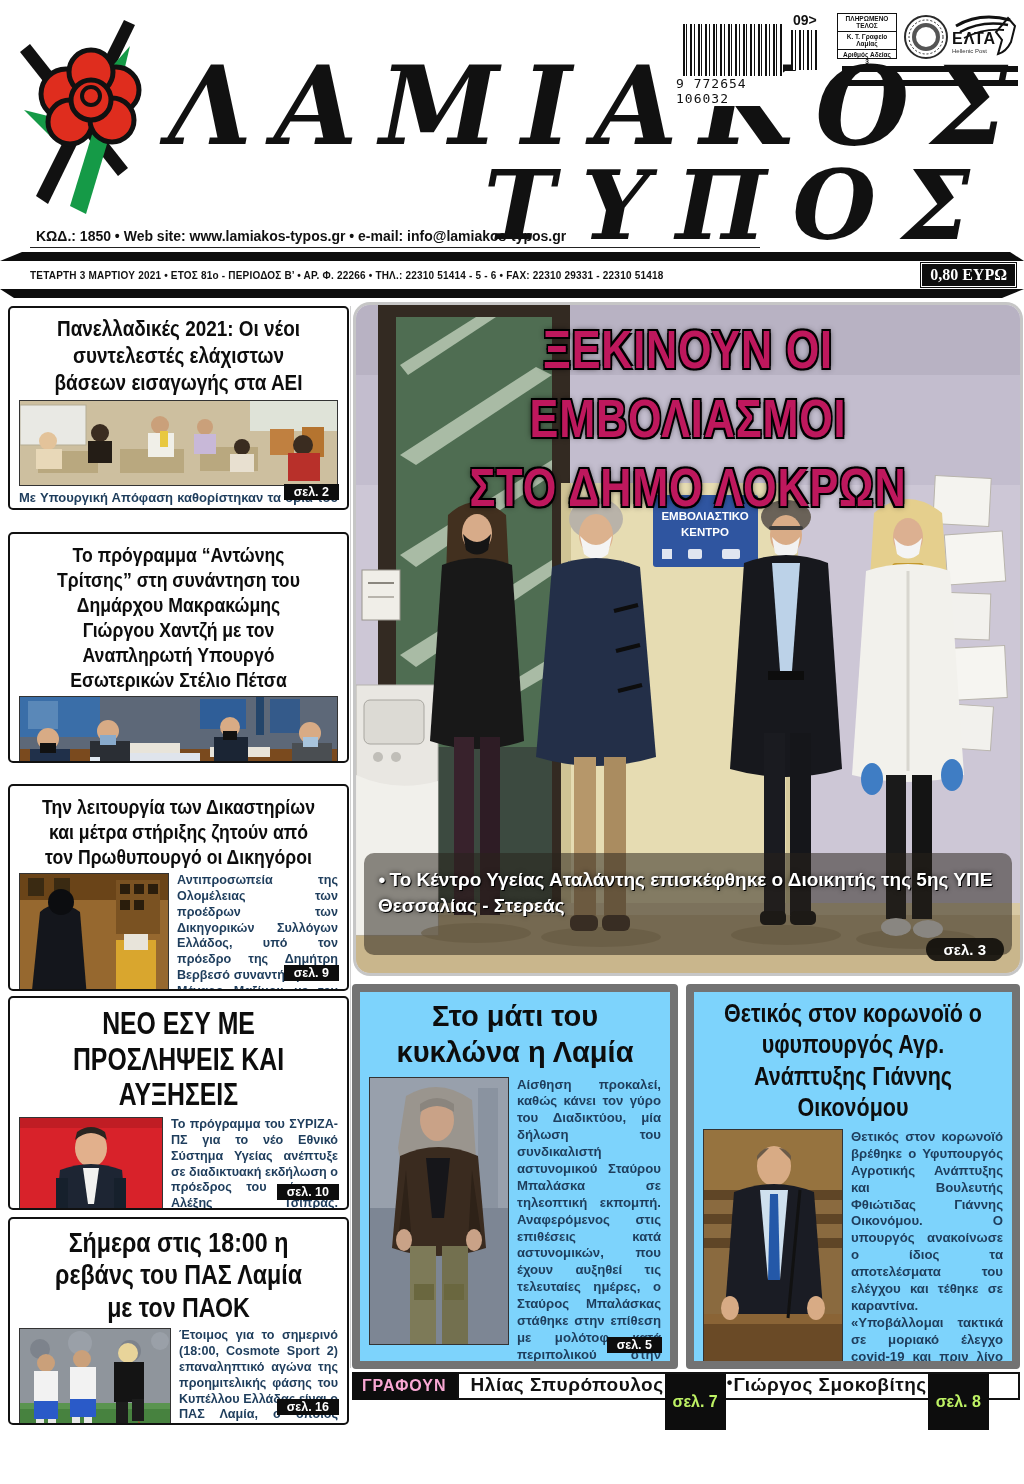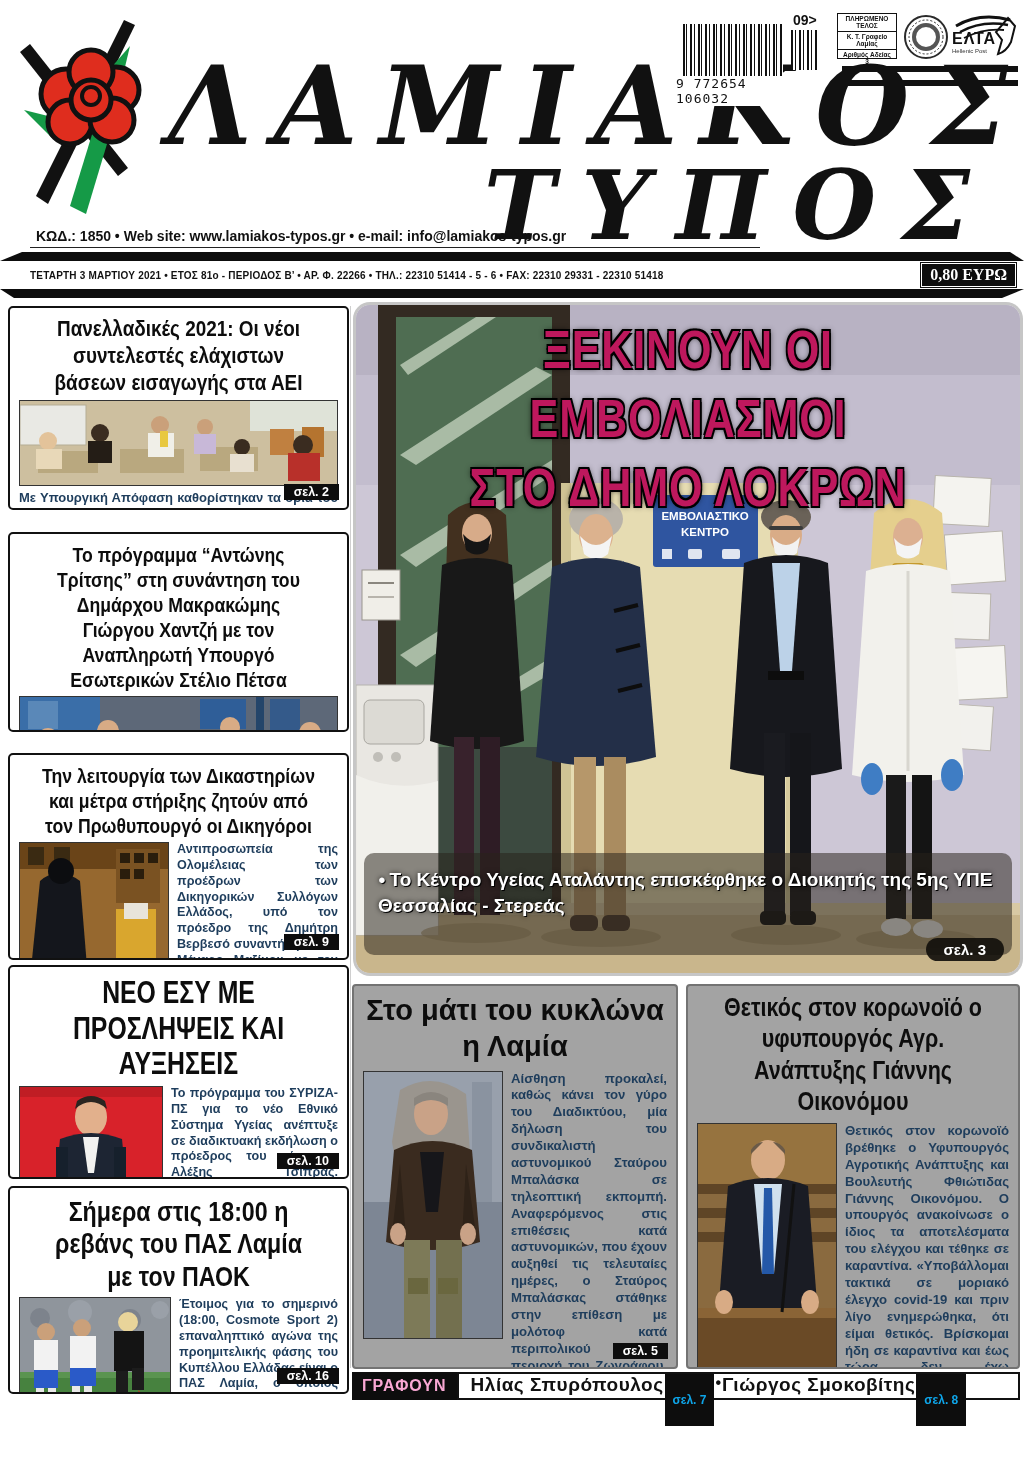--- a/index.html
+++ b/index.html
@@ -62,33 +62,33 @@
             font-size:54px;line-height:1.28;letter-spacing:1px;
             text-shadow:-2px -2px 0 #000,2px -2px 0 #000,-2px 2px 0 #000,2px 2px 0 #000,0 0 7px rgba(0,0,0,.85);}
   .bullets-band{position:absolute;left:8px;right:8px;top:548px;height:102px;background:rgba(40,34,26,0.52);
                 border-radius:10px;padding:10px 14px;box-sizing:border-box;}
   .mbullet{color:#fff;font-weight:700;font-size:19px;line-height:1.35;margin:4px 0;
            text-shadow:1px 1px 0 #000,0 0 5px rgba(0,0,0,.8);}
   .mbullet::before{content:"● ";font-size:13px;vertical-align:2px;}
   .main-badge{position:absolute;right:16px;bottom:12px;background:rgba(18,16,12,0.92);color:#fff;font-weight:700;
               font-size:15px;padding:3px 18px;border-radius:15px;}
   
-  .bart{position:absolute;box-sizing:border-box;border:2px solid #737373;border-radius:4px;background:#a3a3a3;
+  .bart{position:absolute;box-sizing:border-box;border:8px solid #737373;border-radius:4px;background:#7dd3fc;
         padding:6px 9px;overflow:hidden;}
   .bart-title{font-weight:700;text-align:center;color:#0d0d0d;line-height:1.25;}
   .bart .split{margin-top:6px;}
   .bart-body{font-size:13.2px;line-height:1.28;color:#1e3d5c;text-align:justify;font-weight:600;}
   
   .writers{position:absolute;left:352px;top:1372px;width:668px;height:28px;display:flex;}
   .writers-label{background:#0d0d0d;color:#f9a8d4;font-weight:700;font-size:16px;display:flex;align-items:center;
                  padding:0 10px;letter-spacing:1px;}
   .writers-main{flex:1;border:2px solid #111;box-sizing:border-box;display:flex;align-items:flex-start;gap:1px;
                 padding:0 12px;background:#fff;}
   .writer-name{font-weight:700;font-size:19px;letter-spacing:0.5px;}
-  .wbadge{background:#0d0d0d;color:#0ea5e9;font-weight:700;font-size:12px;padding:19px 8px;}
+  .wbadge{background:#0d0d0d;color:#bef264;font-weight:700;font-size:16px;padding:19px 8px;}
   .wdot{font-size:16px;font-weight:700;}
   .coldivider{position:absolute;left:350px;top:306px;width:1px;height:1062px;background:#cfcfcf;}
 </style>
 </head>
 <body>
 
 <div class="page">
 
   <svg class="rose" width="170" height="200" viewBox="0 0 170 200">
     <polygon points="118,4 129,9 42,188 30,180" fill="#111"></polygon>
@@ -178,21 +178,21 @@
         <circle cx="222" cy="46" r="8" fill="#3a2c20"></circle>
           <rect x="210" y="53" width="24" height="18" fill="#e8e0d0"></rect>
         <circle cx="283" cy="44" r="10" fill="#3a2c20"></circle>
           <rect x="268" y="52" width="32" height="28" fill="#b8302a"></rect>
         <rect x="140" y="30" width="8" height="16" fill="#e8c840"></rect>
       </svg>
       <div class="lart-body"><span>Με Υπουργική Απόφαση καθορίστηκαν τα όρια του συντελεστή της Ελάχιστης Βάσης Εισαγωγής (ΕΒΕ), που αποτελεί από φέτος και στο εξής προϋπόθεση εισαγωγής στην Τριτοβάθμια Εκπαίδευση.</span></div>
       <div class="badge br">σελ. 2</div>
     </div>
 
-    <div class="lart" style="height:200px;margin-bottom:21px;">
+    <div class="lart" style="height:231px;margin-bottom:21px;">
       <div class="lart-title squeeze" style="font-size:20.5px;">Το πρόγραμμα “Αντώνης Τρίτσης” στη συνάντηση του Δημάρχου Μακρακώμης Γιώργου Χαντζή με τον Αναπληρωτή Υπουργό Εσωτερικών Στέλιο Πέτσα</div>
       <div class="photo-wrap">
         <svg class="lart-photo" width="317" height="103" viewBox="0 0 317 103">
           <rect width="317" height="103" fill="#5d6878"></rect>
           <rect x="0" y="0" width="80" height="40" fill="#3a6ea8"></rect>
             <rect x="8" y="4" width="30" height="28" fill="#5a88b8"></rect>
           <rect x="180" y="2" width="46" height="30" fill="#2f5e98"></rect>
             <rect x="250" y="2" width="30" height="34" fill="#345a8a"></rect>
           <rect x="236" y="0" width="8" height="38" fill="#24456a"></rect>
           <rect x="0" y="52" width="317" height="51" fill="#7a4a1e"></rect>

